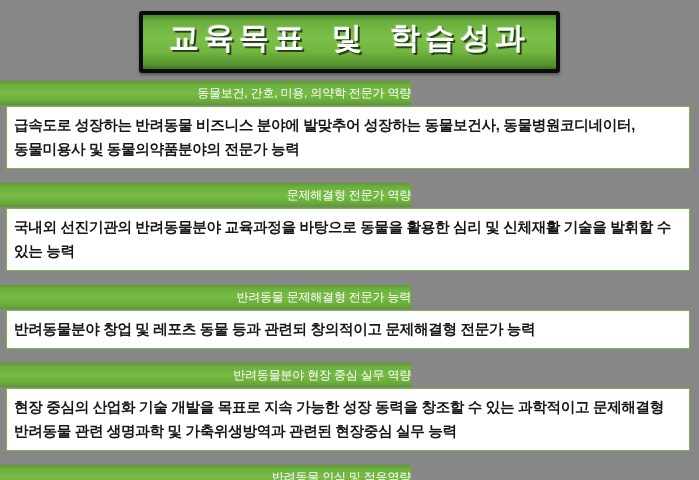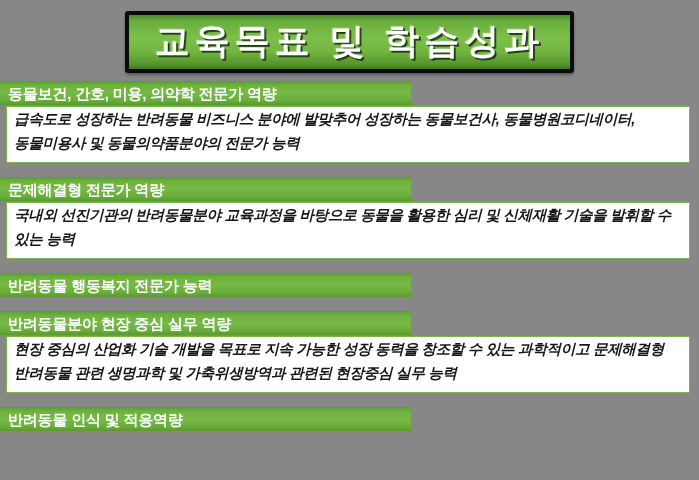--- a/index.html
+++ b/index.html
@@ -42,30 +42,31 @@
                   #4e8a2a 0%,
                   #69ad3c 12%,
                   #7cc04b 42%,
                   #72b540 68%,
                   #55932e 92%,
                   #3f761f 100%);
     box-shadow: 0 2px 3px rgba(0,0,0,0.35);
   }
   .title-text {
     display: block;
-    font-size: 35px;
+    font-size: 30px;
     line-height: 41px;
     font-weight: bold;
     color: #ffffff;
     letter-spacing: 5px;
     text-shadow:
        2px 2px 0 rgba(20,45,10,0.75),
        1px 1px 0 rgba(20,45,10,0.6),
       -1px -1px 0 rgba(255,255,255,0.25);
     white-space: nowrap;
+    font-family: Liberation Mono, monospace;
   }
 
   
   .sections {
     position: absolute;
     left: 0;
     top: 81px;
     width: 699px;
   }
   .section {
@@ -81,35 +82,35 @@
     padding: 2px 0 0 8px;
     background: linear-gradient(to bottom,
                   #5d9c32 0%,
                   #6db13e 18%,
                   #77ba46 50%,
                   #6aae3b 80%,
                   #5a9a30 100%);
   }
   .sec-head-label {
     display: block;
-    font-size: 15px;
+    font-size: 12px;
     line-height: 21px;
-    font-weight: bold;
+    font-weight: normal;
     color: #ffffff;
     white-space: nowrap;
     letter-spacing: -0.2px;
+    text-align: right;
   }
 
   .sec-body {
     box-sizing: border-box;
     margin: 1px 9px 0 6px;
     border: 1.5px solid #7ab648;
     background: #ffffff;
-    padding: 0 8px 7px 7px;
-    font-style: italic;
+    padding: 6px 8px 7px 7px;
   }
   .sec-body.two-line  { min-height: 52px; }
   .sec-body.one-line  { min-height: 28px; }
 
   .sec-body-text {
     display: block;
     font-size: 14.6px;
     line-height: 24px;
     font-weight: bold;
     color: #161616;
@@ -143,21 +144,24 @@
       <div class="sec-head">
         <span class="sec-head-label">문제해결형 전문가 역량</span>
       </div>
       <div class="sec-body two-line">
         <span class="sec-body-text">국내외 선진기관의 반려동물분야 교육과정을 바탕으로 동물을 활용한 심리 및 신체재활 기술을 발휘할 수 있는 능력</span>
       </div>
     </div>
 
     <div class="section">
       <div class="sec-head">
-        <span class="sec-head-label">반려동물 행동복지 전문가 능력</span>
+        <span class="sec-head-label">반려동물 문제해결형 전문가 능력</span>
+      </div>
+      <div class="sec-body one-line">
+        <span class="sec-body-text">반려동물분야 창업 및 레포츠 동물 등과 관련되 창의적이고 문제해결형 전문가 능력</span>
       </div>
     </div>
 
     <div class="section">
       <div class="sec-head">
         <span class="sec-head-label">반려동물분야 현장 중심 실무 역량</span>
       </div>
       <div class="sec-body two-line">
         <span class="sec-body-text">현장 중심의 산업화 기술 개발을 목표로 지속 가능한 성장 동력을 창조할 수 있는 과학적이고 문제해결형 반려동물 관련 생명과학 및 가축위생방역과 관련된 현장중심 실무 능력</span>
       </div>

